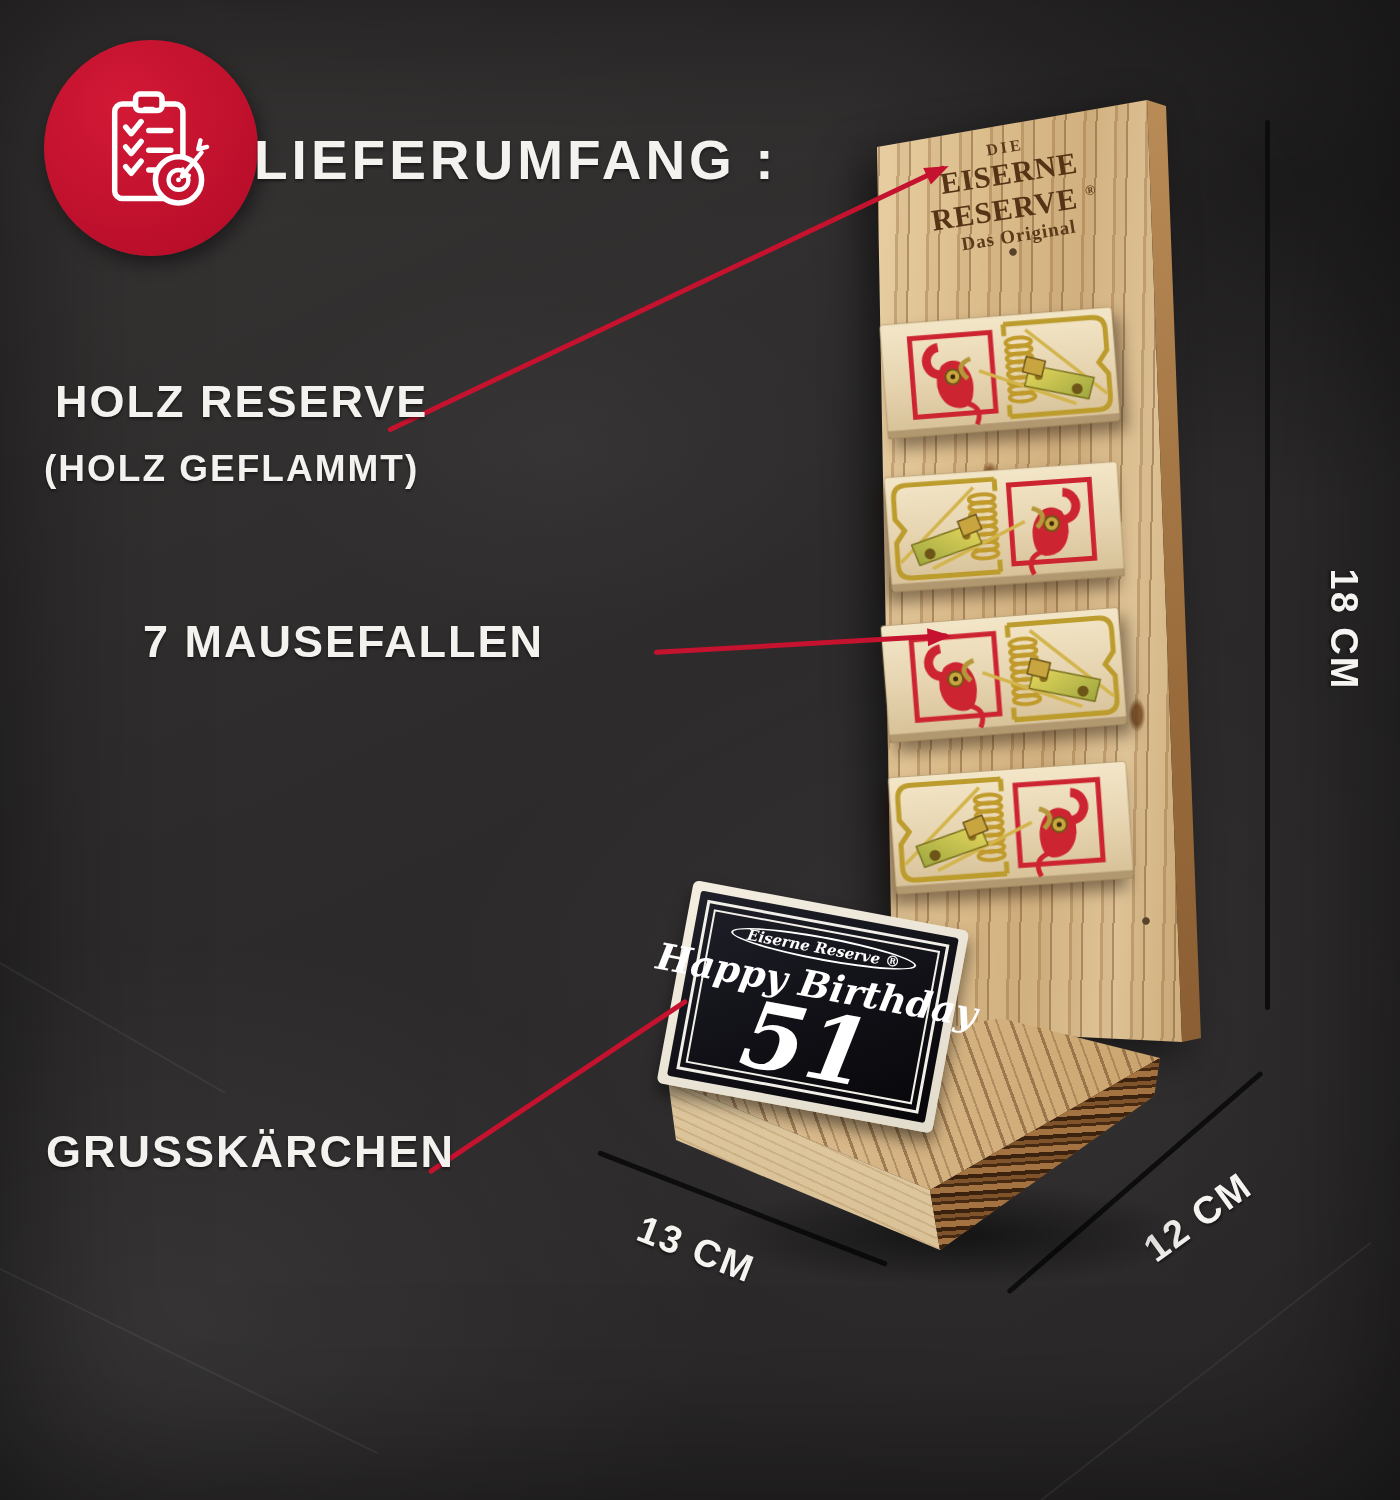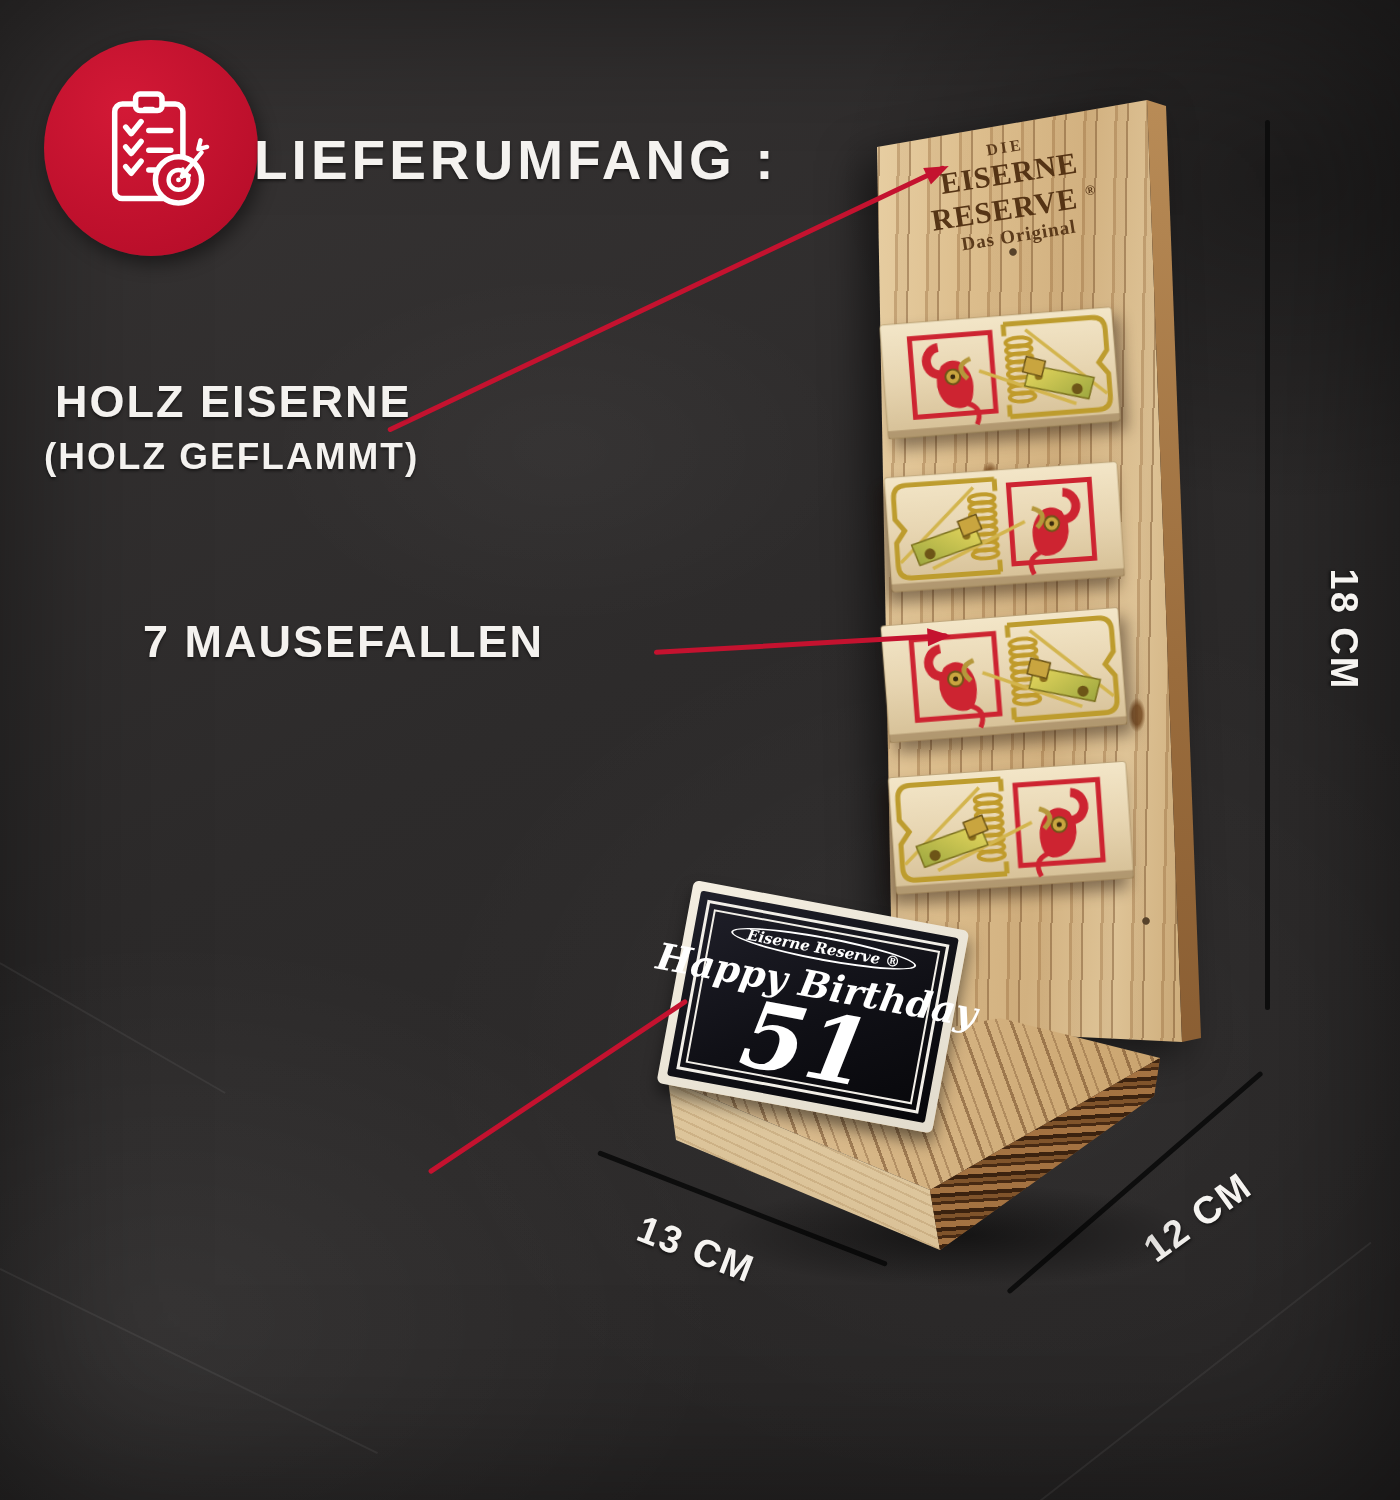--- a/index.html
+++ b/index.html
@@ -23,21 +23,21 @@
     box-shadow: 4px 8px 18px rgba(0,0,0,0.45);
     display:flex;align-items:center;justify-content:center;z-index:6;
   }
   .title{
     left:254px;top:100px;z-index:6;color:#f4f2ef;font-size:55px;font-weight:700;
     letter-spacing:4px;text-shadow:0 2px 3px rgba(0,0,0,0.5);margin-top:28px;
   }
   
   .lbl{color:#f4f2ef;font-weight:700;letter-spacing:2px;z-index:6;text-shadow:0 2px 3px rgba(0,0,0,0.5);}
   .lbl-frame{left:55px;top:376px;font-size:45px;}
-  .lbl-frame-sub{left:44px;top:436px;font-size:37px;font-weight:700;}
+  .lbl-frame-sub{left:44px;top:448px;font-size:37px;font-weight:700;}
   .lbl-traps{left:143px;top:616px;font-size:45px;}
   .lbl-card{left:46px;top:1126px;font-size:45px;}
   
   .redline{height:5px;background:#c4122f;transform-origin:0 50%;z-index:6;border-radius:3px;}
   .redline .head{
     position:absolute;right:-4px;top:50%;width:0;height:0;transform:translateY(-50%);
     border-left:24px solid #c4122f;border-top:9px solid transparent;border-bottom:9px solid transparent;
   }
   
   .dimline{background:#0d0d0d;z-index:1;border-radius:3px;}
@@ -259,17 +259,18 @@
         <circle cx="85" cy="89" r="9" stroke-width="4"></circle>
         <circle cx="85" cy="89" r="2.2" fill="#ffffff" stroke="none"></circle>
         <path d="M106,64 L88,86" stroke-width="4"></path>
         <path d="M103,61 l8,-2 M103,61 l2,-8" stroke-width="4"></path>
         <path d="M88,86 l7,-1 M88,86 l1,-7" stroke-width="3"></path>
       </g>
     </svg>
   </div>
   <div class="abs title">LIEFERUMFANG :</div>
 
-  <div class="abs lbl lbl-frame">HOLZ EISERNE</div>
+  <div class="abs lbl lbl-frame">HOLZ RESERVE</div>
   <div class="abs lbl lbl-frame-sub">(HOLZ GEFLAMMT)</div>
   <div class="abs lbl lbl-traps">7 MAUSEFALLEN</div>
+  <div class="abs lbl lbl-card">GRUSSKÄRCHEN</div>
 
 </div>
 
 </body></html>

